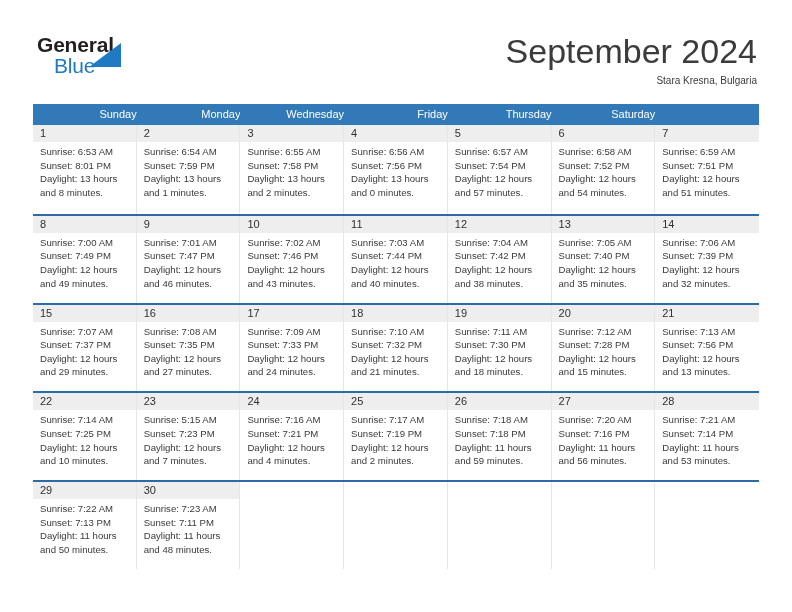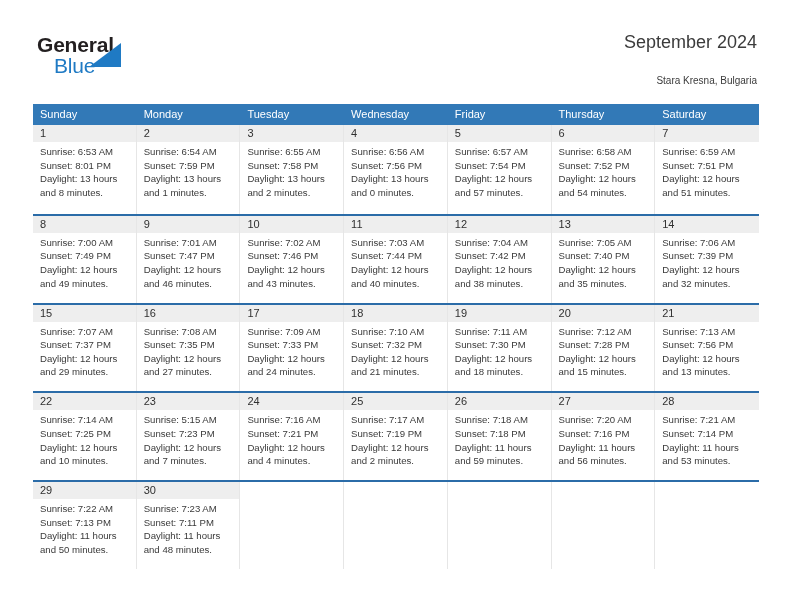--- a/index.html
+++ b/index.html
@@ -61,21 +61,21 @@
     left: 56px;
     top: 10px;
     width: 32px;
     height: 24px;
   }
 
   .title {
     position: absolute;
     right: 35px;
     top: 32px;
-    font-size: 18px;
+    font-size: 34px;
     color: #3b3b3b;
     text-align: right;
     white-space: nowrap;
   }
   .subtitle {
     position: absolute;
     right: 35px;
     top: 75px;
     font-size: 10px;
     color: #3b3b3b;
@@ -92,26 +92,26 @@
   }
   .cal-head {
     display: flex;
     width: 726px;
     height: 21px;
     background: #3279b7;
   }
   .cal-head .hcell {
     width: 103.71px;
     box-sizing: border-box;
-    padding-left: 7px;
     color: #ffffff;
     font-size: 11px;
     line-height: 21px;
     white-space: nowrap;
     overflow: hidden;
+    text-align: right;
   }
 
   .week {
     position: relative;
     display: flex;
     width: 726px;
     height: 88.8px;
     border-top: 2px solid #2b6ca8;
     box-sizing: border-box;
   }
@@ -169,21 +169,20 @@
 
     <div class="title">September 2024</div>
     <div class="subtitle">Stara Kresna, Bulgaria</div>
   </div>
 
   <div class="cal">
 
     <div class="cal-head">
       <div class="hcell">Sunday</div>
       <div class="hcell">Monday</div>
-      <div class="hcell">Tuesday</div>
       <div class="hcell">Wednesday</div>
       <div class="hcell">Friday</div>
       <div class="hcell">Thursday</div>
       <div class="hcell">Saturday</div>
     </div>
 
     <div id="weeks-host">
         <div class="week">
           <div class="cell">
             <div class="daynum-band">

